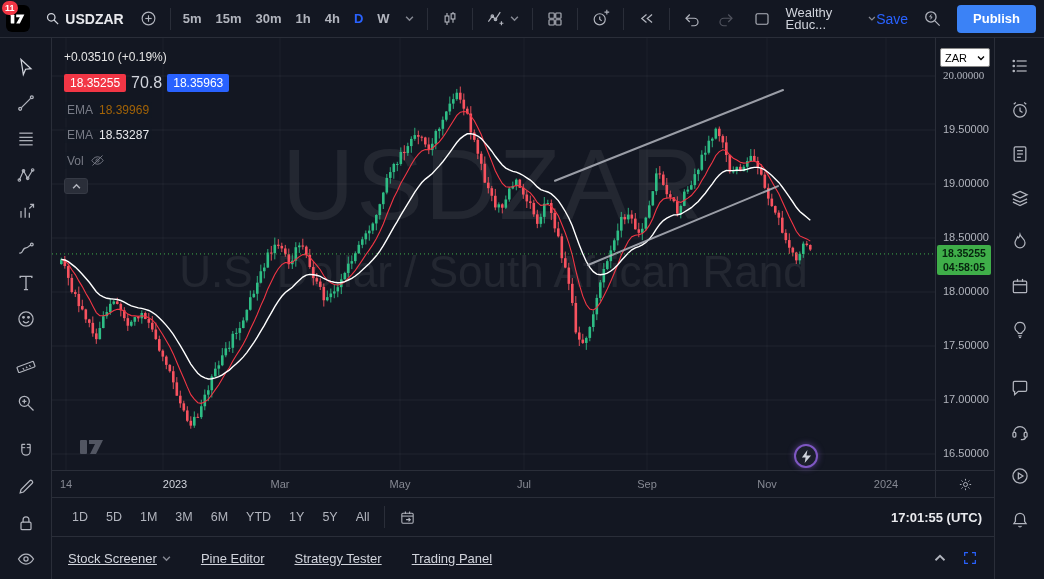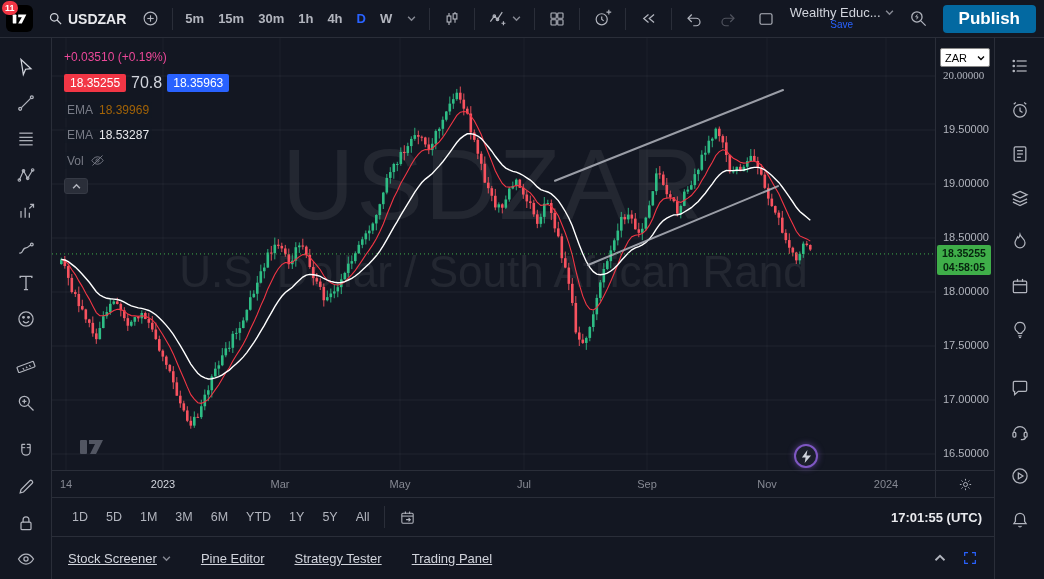--- a/index.html
+++ b/index.html
@@ -15,26 +15,26 @@
   .badge { position:absolute; top:-4px; left:-4px; min-width:15px; height:14px; border-radius:8px;
     background:#f23645; color:#fff; font-size:9px; font-weight:bold; display:flex;
     align-items:center; justify-content:center; padding:0 3px; }
   .tb-btn { display:flex; align-items:center; gap:5px; height:28px; padding:0 7px; border:0;
     background:transparent; color:#d1d4dc; font-size:13px; border-radius:4px; cursor:pointer;
     font-family:inherit; }
   .tb-btn.tf { padding:0 6px; color:#b2b5be; font-weight:600; font-size:13px; }
   .tb-btn.tf.active { color:#2962ff; }
   .sep { width:1px; height:22px; background:#2a2e39; margin:0 4px; flex:0 0 1px; }
   .sym { font-weight:bold; font-size:14px; color:#e8e9ed; }
-  .layout-name { display:flex; flex-direction:column; align-items:center; line-height:12px;
+  .layout-name { display:flex; align-items:center; line-height:12px;
     cursor:pointer; padding:2px 6px; }
   .layout-name .row { display:flex; align-items:center; gap:4px; font-size:13px; color:#d1d4dc; }
-  .layout-name .save { font-size:10px; color:#2962ff; }
-  .publish-btn { background:#0369a1; color:#fff; border:0; height:28px; padding:0 16px;
-    border-radius:4px; font-size:17px; font-weight:600; cursor:pointer; margin-left:6px; font-family:inherit; }
+  .layout-name .save { font-size:14px; color:#2962ff; }
+  .publish-btn { background:#3b82f6; color:#fff; border:0; height:28px; padding:0 16px;
+    border-radius:4px; font-size:13px; font-weight:600; cursor:pointer; margin-left:6px; font-family:inherit; }
   .spacer { flex:1; }
 
   
   .main { flex:1; display:flex; min-height:0; }
   .left-toolbar { width:52px; flex:0 0 52px; border-right:1px solid #2a2e39; display:flex;
     flex-direction:column; align-items:center; padding-top:12px; gap:2px; }
   .tool { width:38px; height:34px; border:0; background:transparent; border-radius:4px;
     display:flex; align-items:center; justify-content:center; cursor:pointer; }
   .tool.grp { margin-top:12px; }
 
@@ -48,21 +48,21 @@
   .time-axis span { position:absolute; top:7px; transform:translateX(-50%); white-space:nowrap; }
   .time-axis span.bright { color:#d1d4dc; }
 
   .watermark { position:absolute; left:0; right:0; top:96px; text-align:center;
     color:rgba(255,255,255,0.07); pointer-events:none; }
   .watermark .l1 { font-size:100px; line-height:1; letter-spacing:2px; }
   .watermark .l2 { font-size:44px; line-height:1.1; margin-top:14px; white-space:nowrap; }
 
   
   .legend { position:absolute; top:12px; left:12px; z-index:3; font-size:12px; }
-  .legend .chg { color:#ec4899; font-size:12px; margin-bottom:10px; }
+  .legend .chg { color:#e5e5e5; font-size:12px; margin-bottom:10px; }
   .quote-row { display:flex; align-items:center; gap:5px; margin-bottom:10px; }
   .chip { padding:2px 6px; border-radius:2px; color:#fff; font-size:12px; }
   .chip.sell { background:#f23645; }
   .chip.buy { background:#2962ff; }
   .spread { color:#d1d4dc; font-size:16px; }
   .ind-row { display:flex; align-items:center; gap:6px; margin-bottom:9px;
     background:rgba(19,23,34,0.55); width:max-content; padding:1px 3px; border-radius:2px; }
   .ind-label { color:#787b86; }
   .ind-val.red { color:#a16207; }
   .ind-val.white { color:#e8e9ed; }
@@ -844,21 +844,21 @@
           </div>
 
           <div class="boost-btn">
             <svg width="11" height="13" viewBox="0 0 12 14">
                 <path d="M7 0L1 8h4l-1 6 7-8H6z" fill="#cfd3dc"></path>
               </svg>
           </div>
 
           <div class="time-axis" id="time-labels">
               <span style="left: 14px;">14</span>
-              <span class="bright" style="left: 111px;">2023</span>
+              <span class="bright" style="left: 123px;">2023</span>
               <span style="left: 228px;">Mar</span>
               <span style="left: 348px;">May</span>
               <span style="left: 472px;">Jul</span>
               <span style="left: 595px;">Sep</span>
               <span style="left: 715px;">Nov</span>
               <span style="left: 834px;">2024</span>
             </div>
         </div>
 
         <div class="price-axis">

